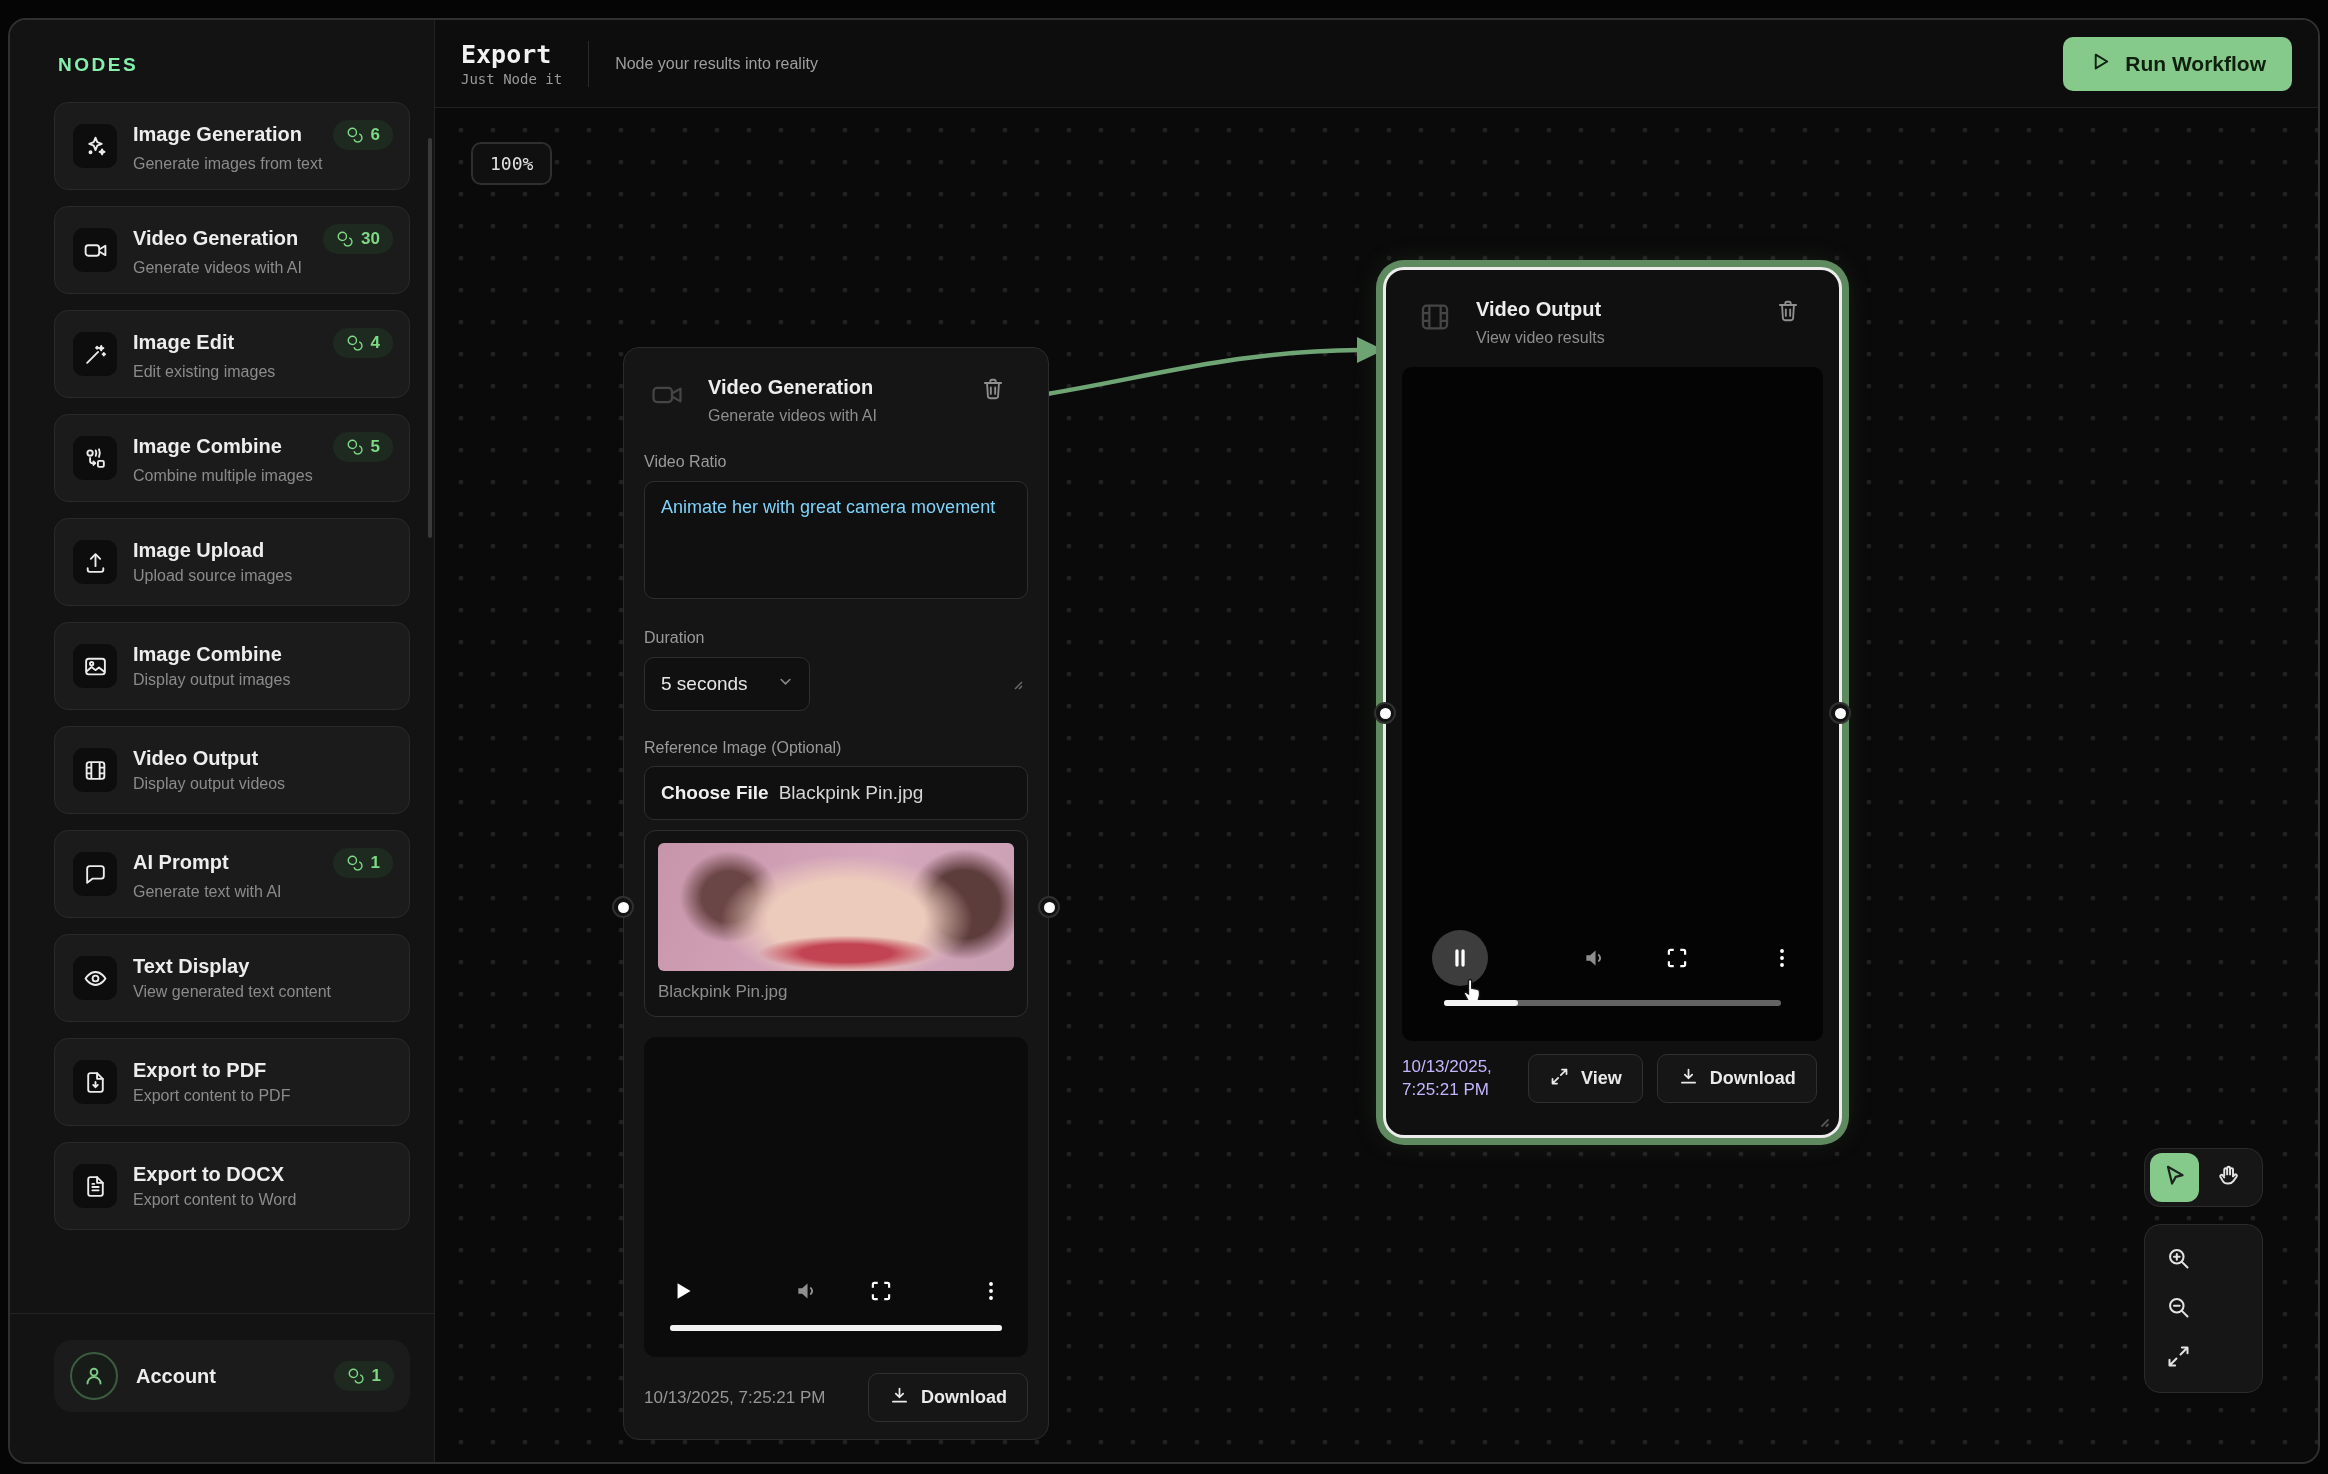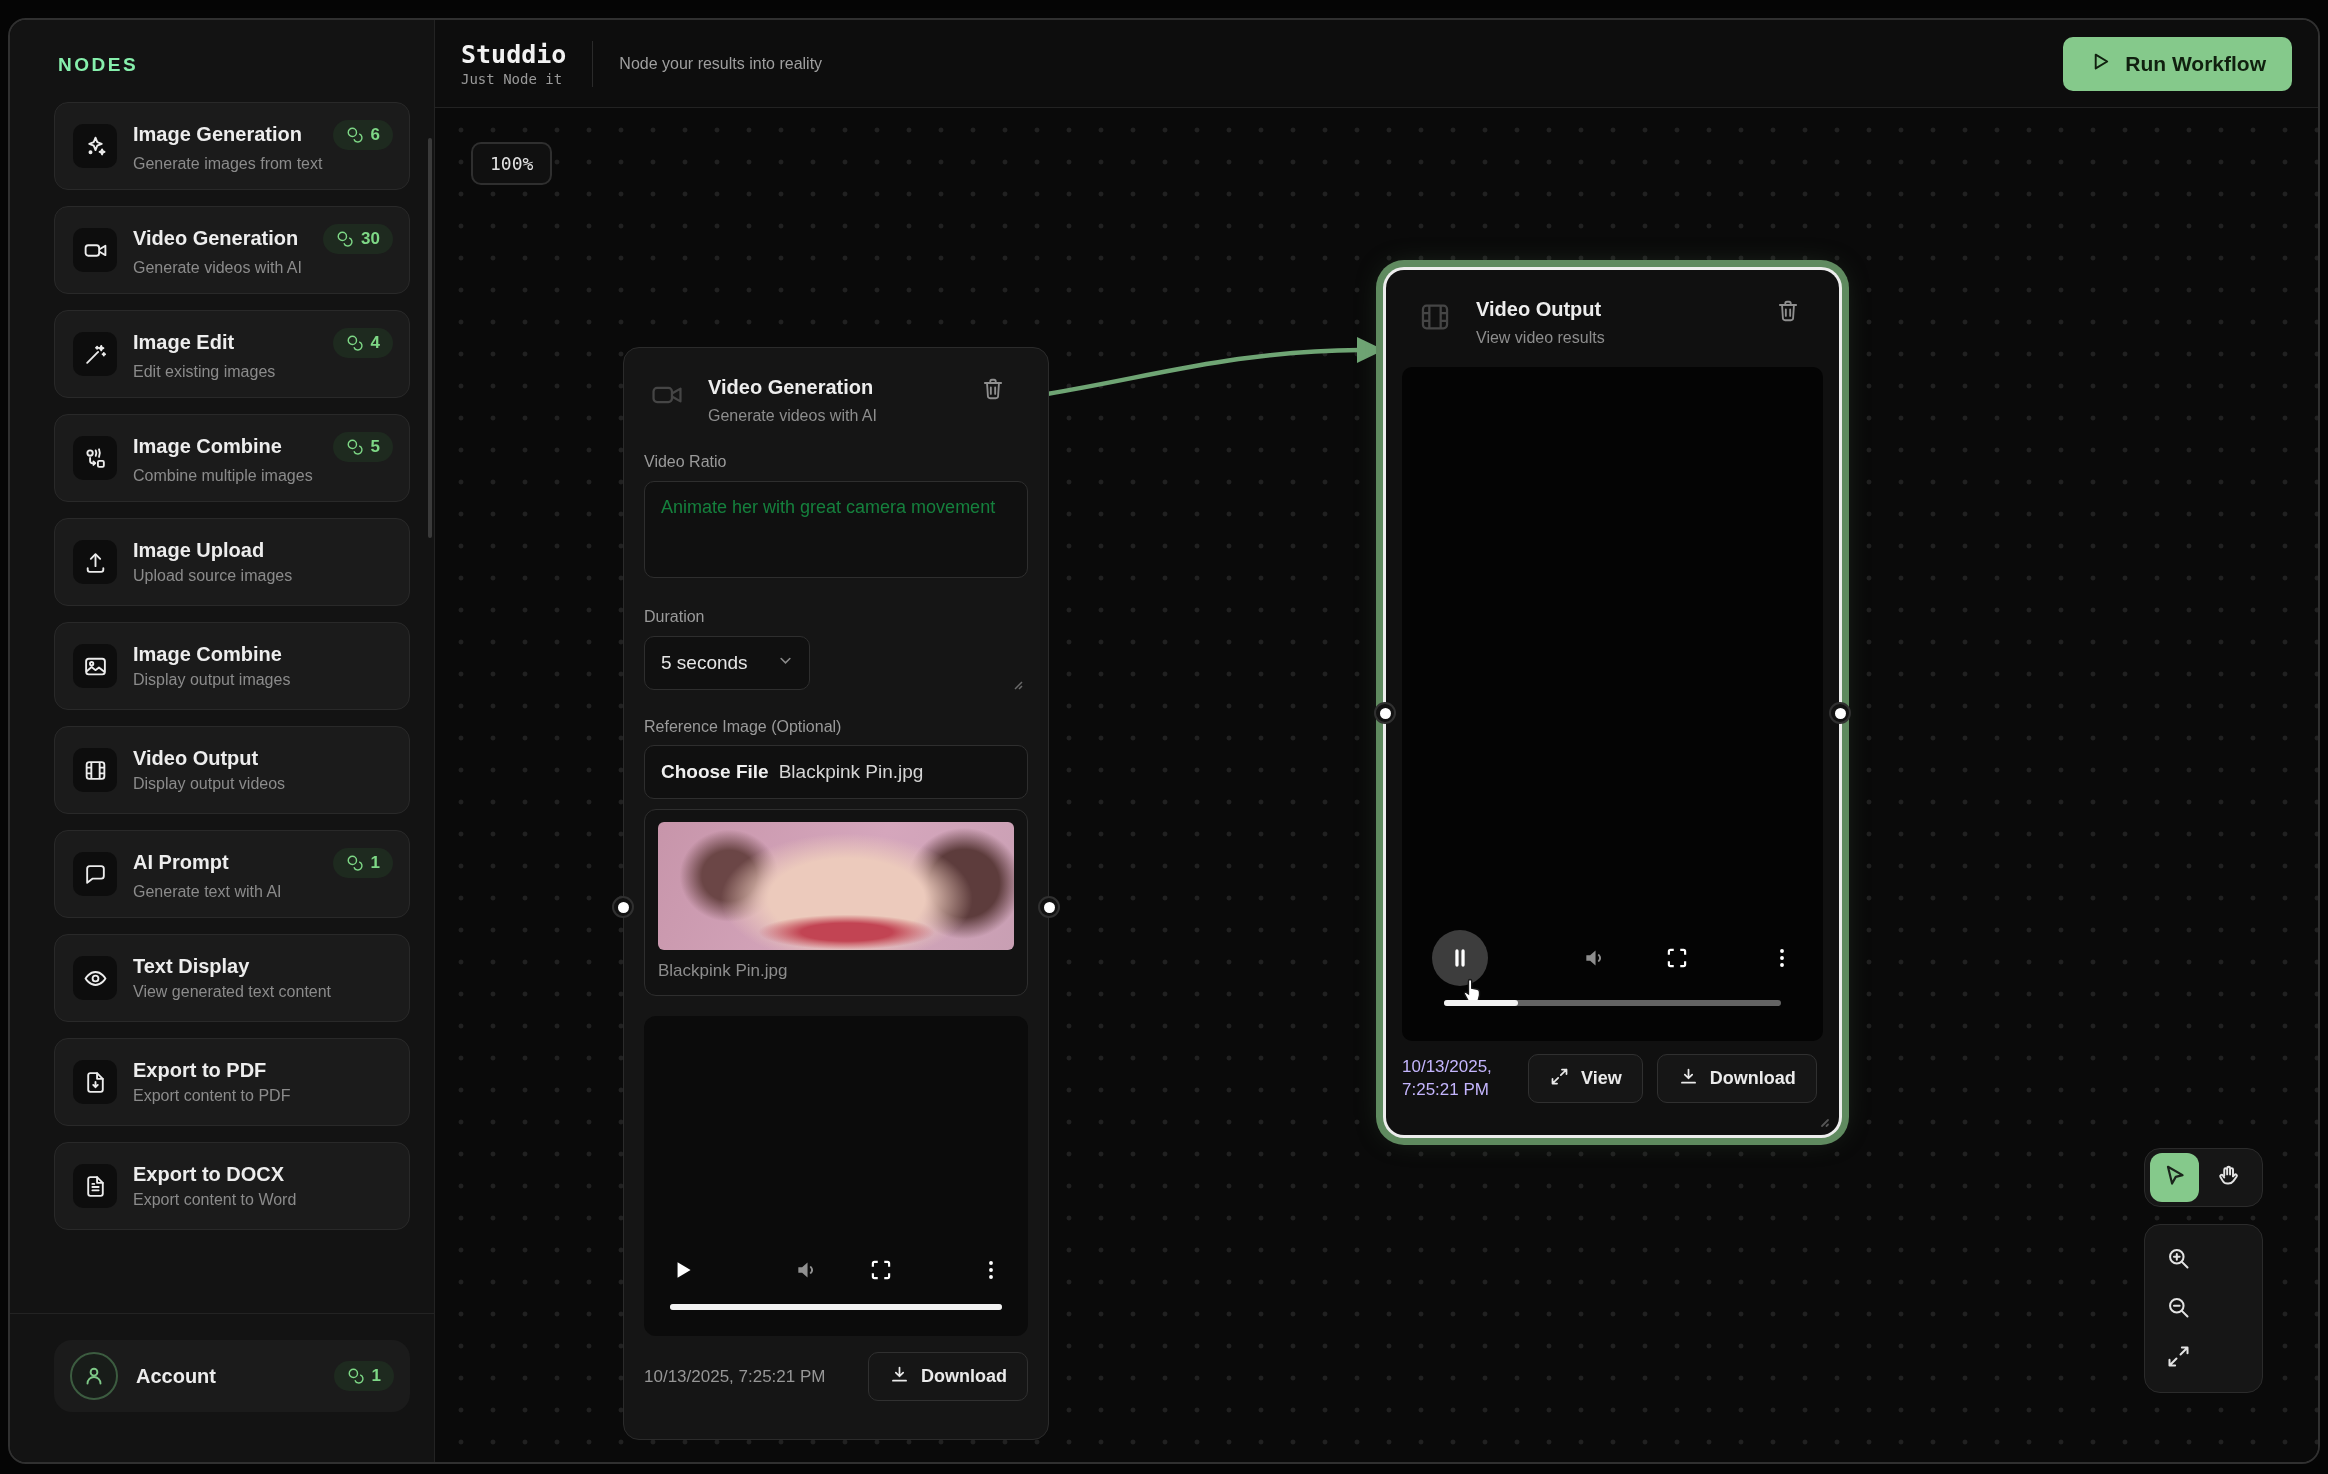--- a/index.html
+++ b/index.html
@@ -71,22 +71,22 @@
   .trash-btn { background:none; border:none; color:#8f8f8f; cursor:pointer; padding:0; }
   .trash-btn svg { width:26px; height:26px; }
   .handle { position:absolute; width:22px; height:22px; border-radius:50%; background:#121212;
             border:2px solid #303030; display:flex; align-items:center; justify-content:center; cursor:crosshair; }
   .handle::after { content:""; width:11px; height:11px; border-radius:50%; background:#fff; }
 
   
   .vg-node { left:188px; top:239px; width:426px; height:1093px; padding:0 20px; }
   .field-label { font-size:16px; color:#9a9a9a; }
   .vg-prompt-label { margin-top:28px; }
-  .vg-textarea { margin-top:10px; width:100%; height:97px; background:#101010; border:1.5px solid #2e2e2e;
-                 border-radius:10px; padding:13px 16px; font-family:inherit; font-size:18px; color:#15803d;
+  .vg-textarea { margin-top:10px; width:100%; height:118px; background:#101010; border:1.5px solid #2e2e2e;
+                 border-radius:10px; padding:13px 16px; font-family:inherit; font-size:18px; color:#7dd3fc;
                  line-height:1.4; resize:none; position:relative; }
   .resize-grip { position:absolute; right:24px; top:329px; width:14px; height:14px; color:#6a6a6a; }
   .dd-row { display:flex; gap:18px; margin-top:26px; }
   .dd-col1 { width:185px; } .dd-col2 { width:166px; }
   .dd-box { margin-top:10px; height:54px; background:#101010; border:1.5px solid #2e2e2e; border-radius:10px;
             display:flex; align-items:center; justify-content:space-between; padding:0 14px 0 16px;
             font-size:19px; color:#e6e6e6; cursor:pointer; }
   .dd-box svg { width:19px; height:19px; color:#8a8a8a; }
   .vg-ref-label { margin-top:28px; }
   .file-box { margin-top:9px; height:54px; background:#101010; border:1.5px solid #2e2e2e; border-radius:10px;
@@ -395,21 +395,21 @@
               <span>1</span>
             </span>
       </div>
     </div>
   </aside>
 
   <div class="main">
 
     <header class="topbar">
       <div class="brand">
-        <span class="app-name">Studdio</span>
+        <span class="app-name">Export</span>
         <span class="app-sub">Just Node it</span>
       </div>
       <div class="v-div"></div>
       <span class="tagline">Node your results into reality</span>
       <button class="run-btn">
         <span><svg viewBox="0 0 24 24" fill="none" stroke="currentColor" stroke-width="2" stroke-linejoin="round">
                 <path d="M7 4.8l12 7.2-12 7.2z"></path>
               </svg></span>
         <span>Run Workflow</span>
       </button>

